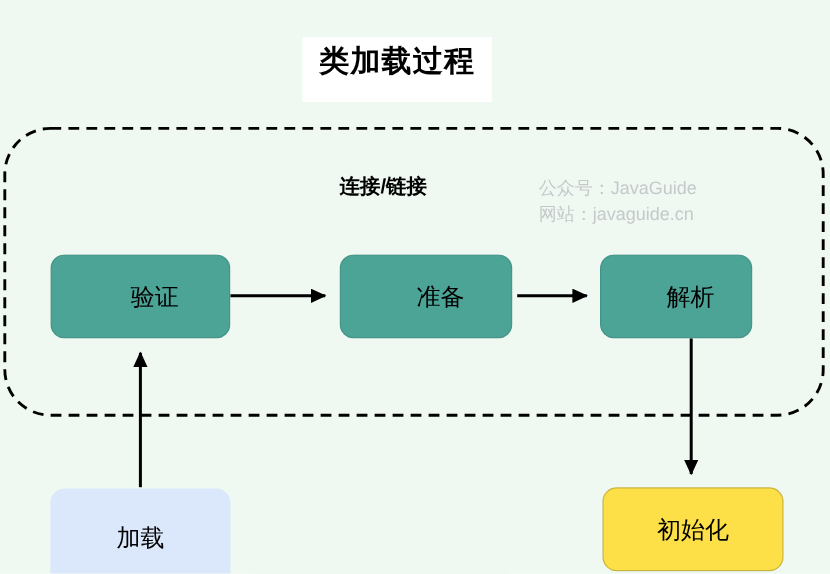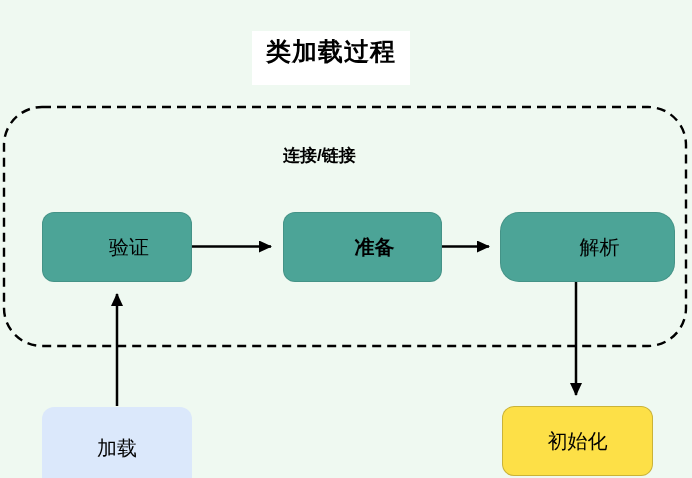--- a/index.html
+++ b/index.html
@@ -63,22 +63,22 @@
     color: #000000;
     font-size: 20px;
     box-sizing: border-box;
   }
   .node-teal {
     background: #4ca497;
     border: 1px solid rgba(0,0,0,0.10);
     padding-left: 24px;
   }
   .node-verify  { left: 42px;  top: 212px; width: 150px; height: 70px; }
-  .node-prepare { left: 283px; top: 212px; width: 159px; height: 70px; font-weight: bold; }
-  .node-resolve { left: 500px; top: 212px; width: 175px; height: 70px; border-radius: 19px; }
+  .node-prepare { left: 283px; top: 212px; width: 144px; height: 70px; }
+  .node-resolve { left: 500px; top: 212px; width: 127px; height: 70px; }
   .node-load {
     left: 42px; top: 407px; width: 150px; height: 82px;
     background: #dbe8fb;
   }
   .node-init {
     left: 502px; top: 406px; width: 151px; height: 70px;
     background: #fde047;
     border: 1px solid rgba(0,0,0,0.20);
   }
 </style>
@@ -102,20 +102,24 @@
 
     <line x1="117" y1="406" x2="117" y2="294" stroke="#000000" stroke-width="2.5" marker-end="url(#arrow)"></line>
 
     <line x1="576" y1="282" x2="576" y2="395" stroke="#000000" stroke-width="2.5" marker-end="url(#arrow)"></line>
   </svg>
 
   <div class="diagram-title">类加载过程</div>
 
   <div class="link-label">连接/链接</div>
 
+  <div class="watermark">
+    <div>公众号：JavaGuide</div>
+    <div>网站：javaguide.cn</div>
+  </div>
 
   <div class="node node-teal node-verify">
     <span>验证</span>
   </div>
 
   <div class="node node-teal node-prepare">
     <span>准备</span>
   </div>
 
   <div class="node node-teal node-resolve">

